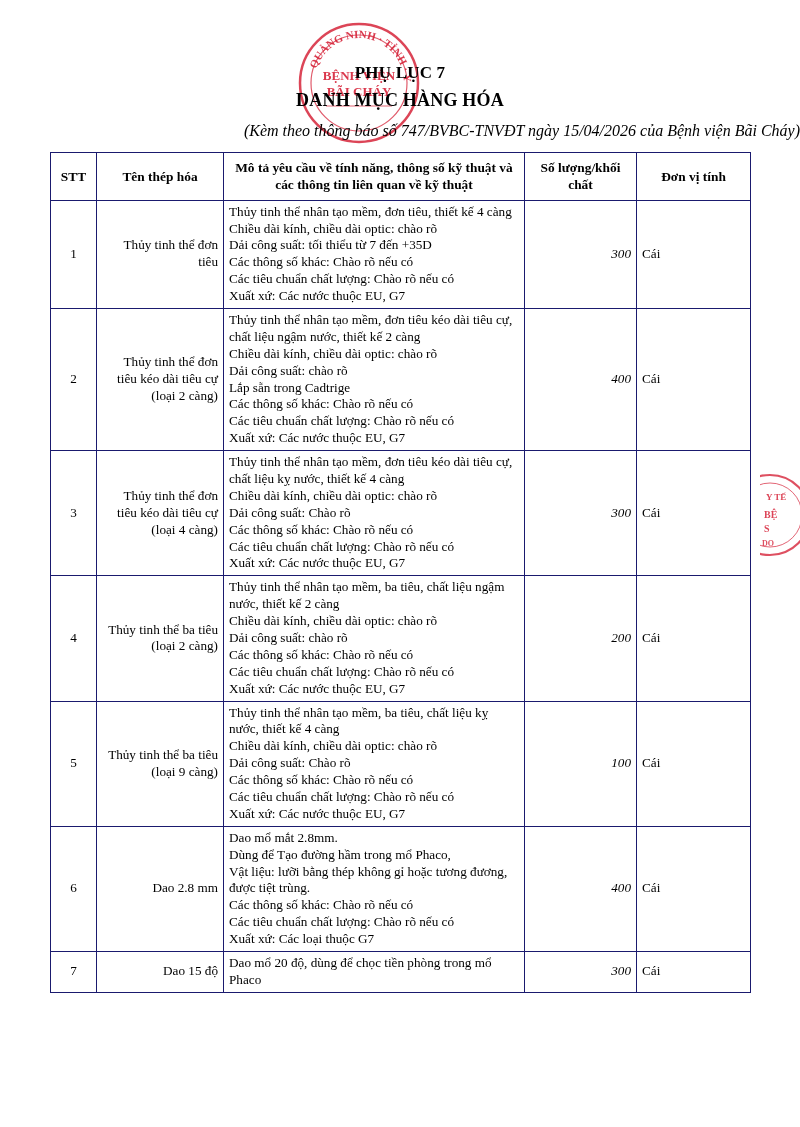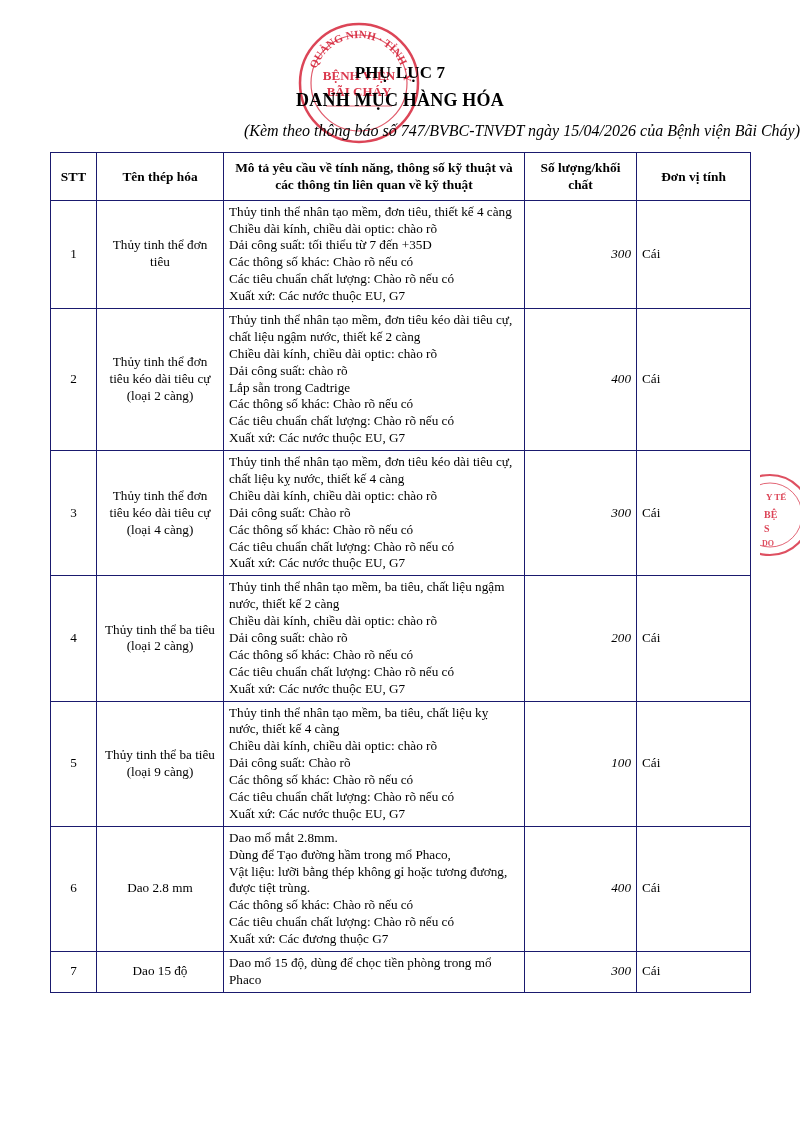--- a/index.html
+++ b/index.html
@@ -97,21 +97,21 @@
   col.c-name { width: 127px; }
   col.c-desc { width: 301px; }
   col.c-qty { width: 112px; }
   col.c-unit { width: 114px; }
 
   td.stt {
     text-align: center;
     font-size: 13.2px;
   }
   td.name {
-    text-align: center;
+    text-align: right;
     padding-left: 10px;
     font-size: 13.6px;
   }
   td.desc {
     text-align: left;
     padding: 4px 6px;
     font-size: 13.2px;
   }
   td.desc .line { display: block; }
   td.qty {
@@ -252,30 +252,30 @@
           </tr>
           <tr>
             <td class="stt">6</td>
             <td class="name">Dao 2.8 mm</td>
             <td class="desc">
               <span class="line">Dao mổ mắt 2.8mm.</span>
               <span class="line">Dùng để Tạo đường hầm trong mổ Phaco,</span>
               <span class="line">Vật liệu: lưỡi bằng thép không gỉ hoặc tương đương, được tiệt trùng.</span>
               <span class="line">Các thông số khác: Chào rõ nếu có</span>
               <span class="line">Các tiêu chuẩn chất lượng: Chào rõ nếu có</span>
-              <span class="line">Xuất xứ: Các đương thuộc G7</span>
+              <span class="line">Xuất xứ: Các loại thuộc G7</span>
             </td>
             <td class="qty">400</td>
             <td class="unit">Cái</td>
           </tr>
           <tr>
             <td class="stt">7</td>
             <td class="name">Dao 15 độ</td>
             <td class="desc">
-              <span class="line">Dao mổ 15 độ, dùng để chọc tiền phòng trong mổ Phaco</span>
+              <span class="line">Dao mổ 20 độ, dùng để chọc tiền phòng trong mổ Phaco</span>
             </td>
             <td class="qty">300</td>
             <td class="unit">Cái</td>
           </tr>
         </tbody>
     </table>
   </div>
 
 </div>
 

